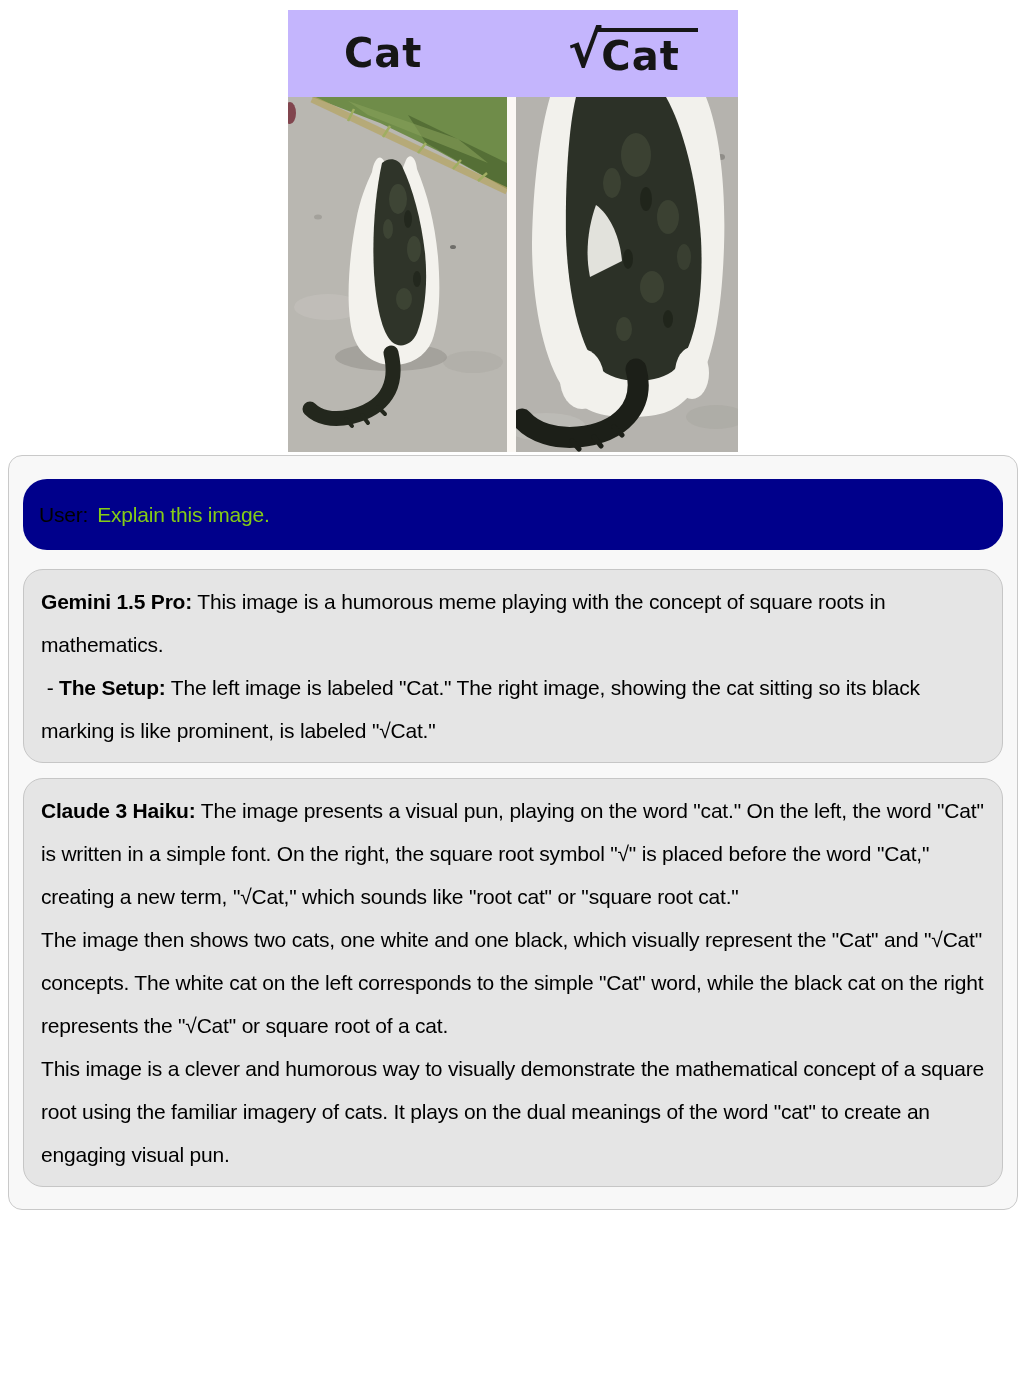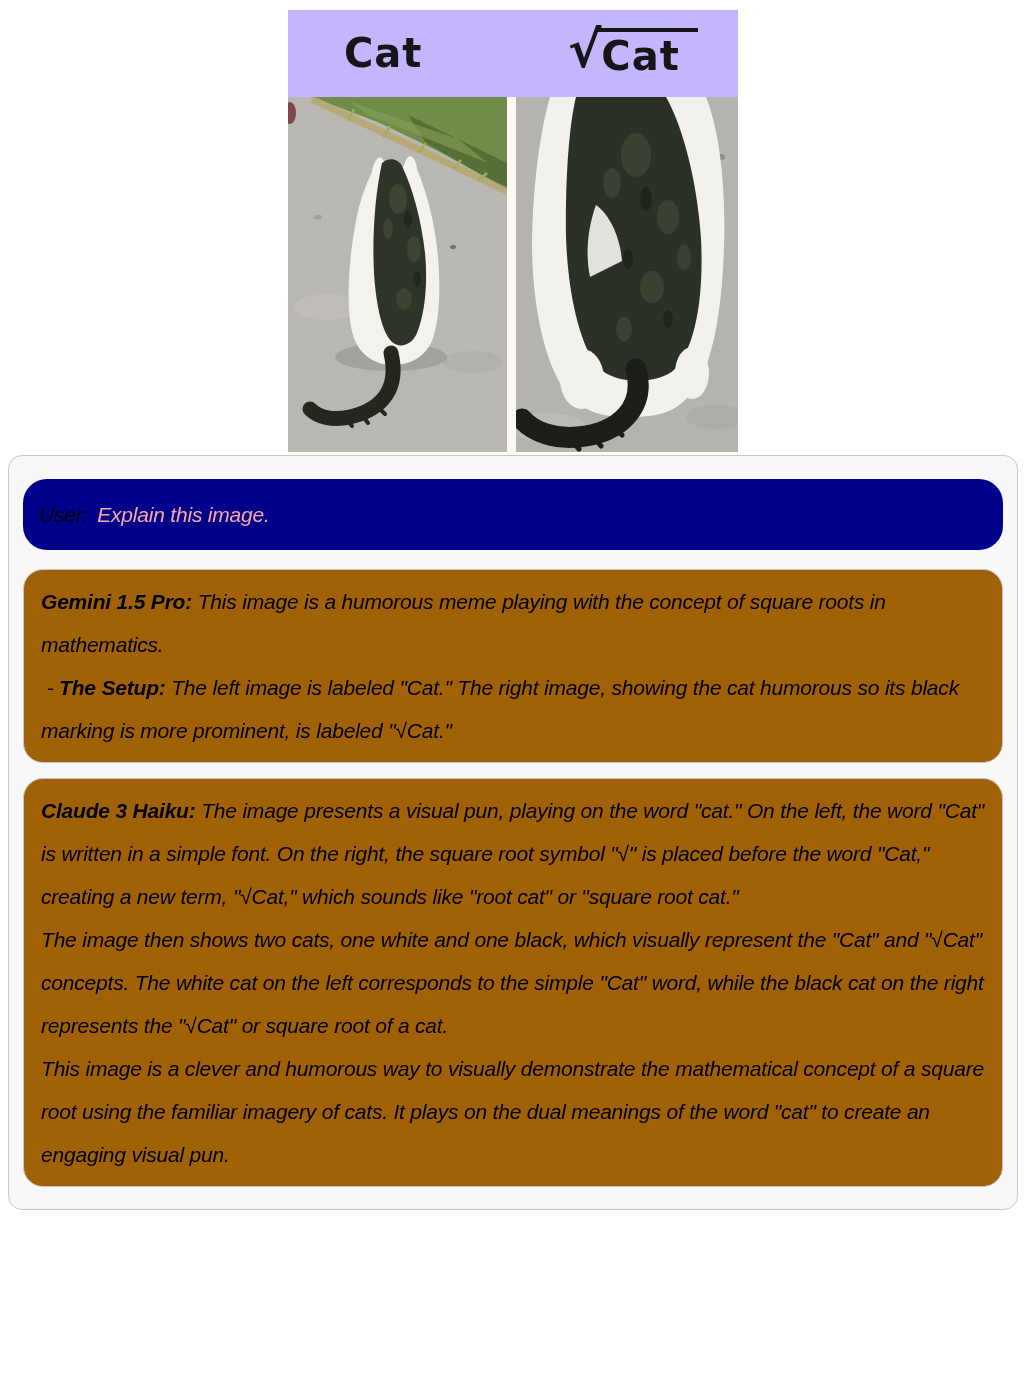--- a/index.html
+++ b/index.html
@@ -14,27 +14,27 @@
     font-family:"DejaVu Sans",sans-serif;color:#161616;}
   .radical{font-size:50px;line-height:1;font-weight:700;margin-top:3px;}
   .radicand{font-size:40px;line-height:1.12;font-weight:700;border-top:4px solid #161616;
     padding:2px 18px 0 5px;margin-left:-5px;margin-top:6px;letter-spacing:1px;}
   .photos{height:355px;display:flex;background:#fbf8f4;}
   .photo{display:block;height:355px;}
   .photo-gap{width:9px;height:355px;background:#fbf8f4;}
 
   
   .chat{margin:3px 8px 7px;background:#f8f8f8;border:1.5px solid #c9c9c9;border-radius:14px;
-    padding:14px 14px 22px;box-sizing:border-box;font-style:italic;}
+    padding:14px 14px 22px;box-sizing:border-box;}
   .user-bar{margin-top:9px;height:71px;background:#00008B;border-radius:24px;
     display:flex;align-items:center;padding:0 16px;box-sizing:border-box;
     font-size:21px;letter-spacing:-0.2px;}
   .user-label{color:#000000;margin-right:9px;}
-  .user-text{color:#fca5a5;}
-  .response-box{background:#a16207;border:1px solid #c6c6c6;border-radius:20px;
+  .user-text{color:#84cc16;}
+  .response-box{background:#e5e5e5;border:1px solid #c6c6c6;border-radius:20px;
     padding:10px 17px;font-size:21px;line-height:43px;color:#000;letter-spacing:-0.2px;}
   .response-box.gemini{margin-top:19px;}
   .response-box.claude{margin-top:15px;}
   .para{margin:0;white-space:pre-wrap;}
   .para b{font-weight:700;}
 </style>
 </head>
 <body>
 
 <div class="meme">
@@ -118,21 +118,21 @@
 
 <div class="chat">
 
   <div class="user-bar">
     <span class="user-label">User:</span>
     <span class="user-text">Explain this image.</span>
   </div>
 
   <div class="response-box gemini">
     <p class="para"><span></span><b>Gemini 1.5 Pro:</b><span> This image is a humorous meme playing with the concept of square roots in mathematics.</span></p>
-    <p class="para"><span> - </span><b>The Setup:</b><span> The left image is labeled "Cat." The right image, showing the cat humorous so its black marking is more prominent, is labeled "√Cat."</span></p>
+    <p class="para"><span> - </span><b>The Setup:</b><span> The left image is labeled "Cat." The right image, showing the cat sitting so its black marking is like prominent, is labeled "√Cat."</span></p>
   </div>
 
   <div class="response-box claude">
     <p class="para"><span></span><b>Claude 3 Haiku:</b><span> The image presents a visual pun, playing on the word "cat." On the left, the word "Cat" is written in a simple font. On the right, the square root symbol "√" is placed before the word "Cat," creating a new term, "√Cat," which sounds like "root cat" or "square root cat."</span></p>
     <p class="para"><span></span><b></b><span>The image then shows two cats, one white and one black, which visually represent the "Cat" and "√Cat" concepts. The white cat on the left corresponds to the simple "Cat" word, while the black cat on the right represents the "√Cat" or square root of a cat.</span></p>
     <p class="para"><span></span><b></b><span>This image is a clever and humorous way to visually demonstrate the mathematical concept of a square root using the familiar imagery of cats. It plays on the dual meanings of the word "cat" to create an engaging visual pun.</span></p>
   </div>
 
 </div>
 

